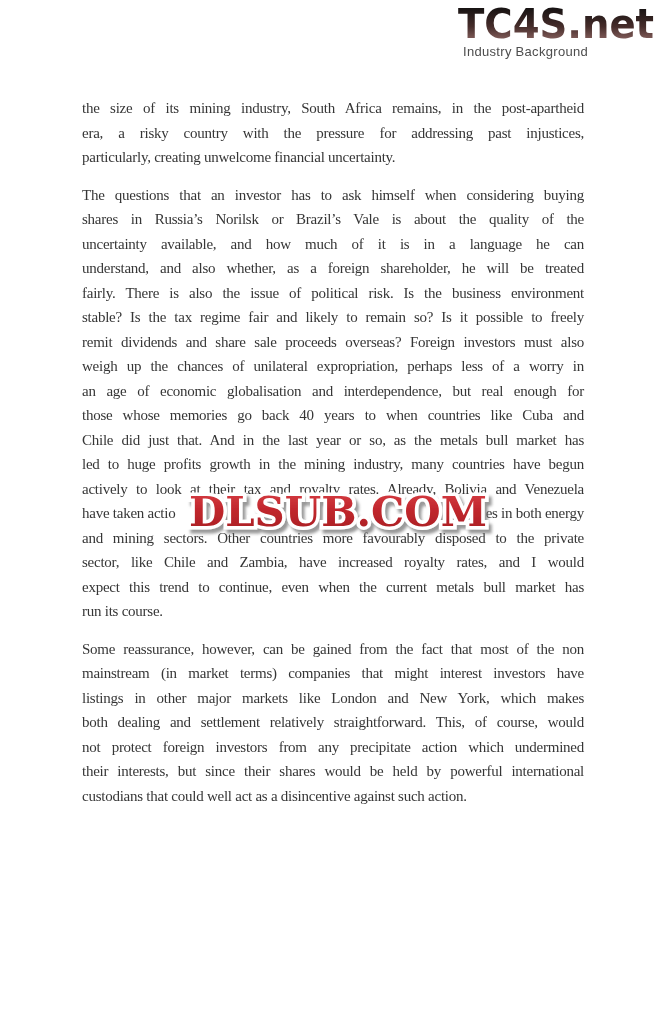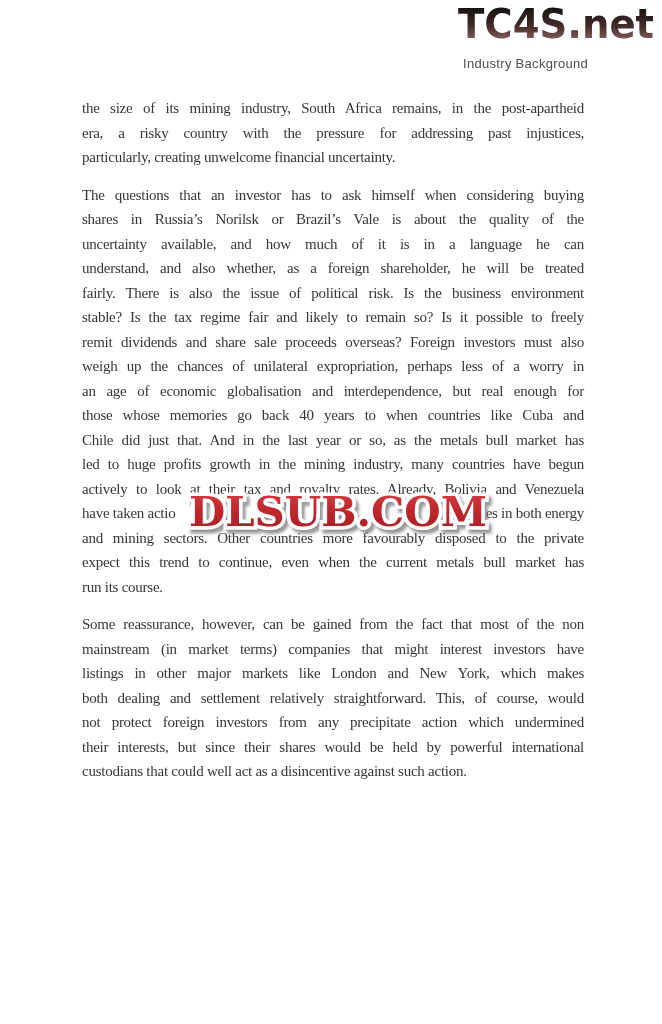--- a/index.html
+++ b/index.html
@@ -8,21 +8,21 @@
     width: 662px;
     height: 916px;
     background: #ffffff;
     overflow: hidden;
     font-family: "Liberation Serif", serif;
   }
   
   .logo-svg { position: absolute; left: 453px; top: 0px; }
   .section-title {
     position: absolute;
-    left: 420px; top: 56px; width: 168px;
+    left: 420px; top: 44px; width: 168px;
     text-align: right;
     font-family: "Liberation Sans", sans-serif;
     font-size: 13px;
     color: #4d4d4d;
     letter-spacing: 0.3px;
     white-space: nowrap;
   }
   
   .text-column {
     position: absolute;
@@ -94,20 +94,21 @@
         <div class="line">an age of economic globalisation and interdependence, but real enough for</div>
         <div class="line">those whose memories go back 40 years to when countries like Cuba and</div>
         <div class="line">Chile did just that. And in the last year or so, as the metals bull market has</div>
         <div class="line">led to huge profits growth in the mining industry, many countries have begun</div>
         <div class="line">actively to look at their tax and royalty rates. Already, Bolivia and Venezuela</div>
         <div class="line split">
           <span>have taken actio</span>
           <span>es in both energy</span>
         </div>
         <div class="line">and mining sectors. Other countries more favourably disposed to the private</div>
+        <div class="line">sector, like Chile and Zambia, have increased royalty rates, and I would</div>
         <div class="line">expect this trend to continue, even when the current metals bull market has</div>
         <div class="line last">run its course.</div>
       </div>
       <div class="para">
         <div class="line">Some reassurance, however, can be gained from the fact that most of the non</div>
         <div class="line">mainstream (in market terms) companies that might interest investors have</div>
         <div class="line">listings in other major markets like London and New York, which makes</div>
         <div class="line">both dealing and settlement relatively straightforward. This, of course, would</div>
         <div class="line">not protect foreign investors from any precipitate action which undermined</div>
         <div class="line">their interests, but since their shares would be held by powerful international</div>

